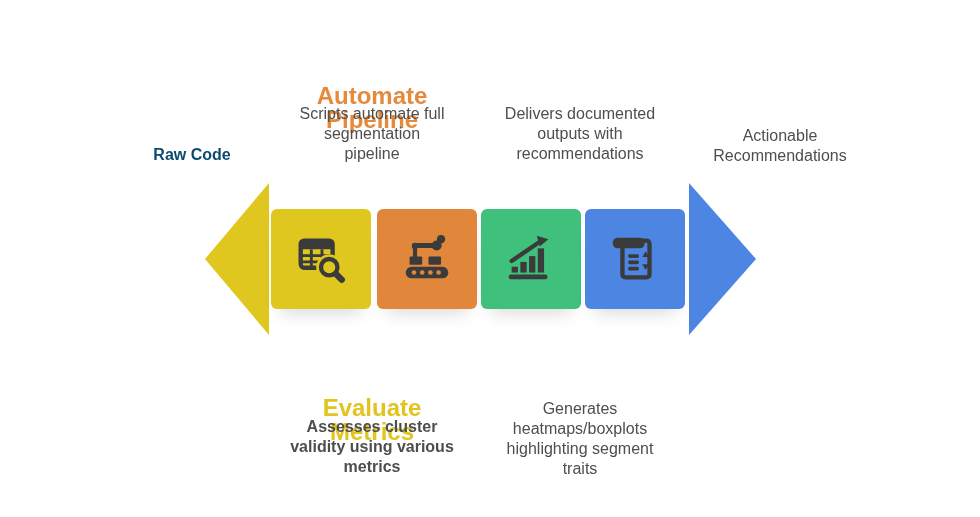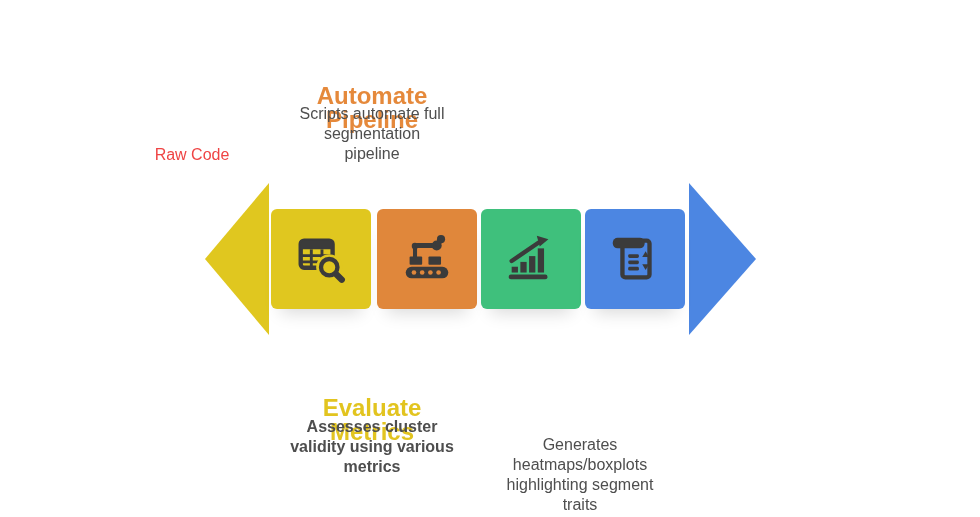--- a/index.html
+++ b/index.html
@@ -35,21 +35,21 @@
   
   .pos-input{left:82px;top:145px;}
   .pos-output{left:670px;top:126px;}
   .pos-title-automate{left:262px;top:38px;}
   .pos-desc-automate{left:262px;top:104px;}
   .pos-title-deliver{left:470px;top:62px;}
   .pos-desc-deliver{left:470px;top:104px;}
   .pos-title-evaluate{left:262px;top:350px;}
   .pos-desc-evaluate{left:262px;top:417px;font-weight:bold;}
   .pos-title-generate{left:470px;top:350px;}
-  .pos-desc-generate{left:470px;top:435px;}
+  .pos-desc-generate{left:470px;top:399px;}
   
   .arrow{position:absolute;top:183px;height:152px;}
   .arrow-left{left:205px;width:64px;clip-path:polygon(100% 0,0 50%,100% 100%);}
   .arrow-right{left:689px;width:67px;clip-path:polygon(0 0,100% 50%,0 100%);}
   
   .sq{
     position:absolute;top:209px;width:100px;height:100px;
     border-radius:6px;
     display:flex;align-items:center;justify-content:center;
     box-shadow:0 14px 16px -10px rgba(0,0,0,.15);
@@ -58,28 +58,33 @@
   .sq2{left:377px;}
   .sq3{left:481px;}
   .sq4{left:585px;}
   .sq svg{display:block;}
 </style>
 </head>
 <body>
 
 <div class="canvas">
 
-  <div class="txt side-label pos-input" style="color: #ef4444;">Raw Code</div>
+  <div class="txt side-label pos-input" style="color: #0c4a6e; font-weight: bold;">Raw Code</div>
+  <div class="txt side-label pos-output" style="color: rgb(78, 78, 78);">Actionable
+Recommendations</div>
 
   <div class="txt step-title pos-title-automate" style="color: rgb(229, 137, 59);">Automate
 Pipeline</div>
   <div class="txt step-desc pos-desc-automate" style="color: rgb(78, 78, 78);">Scripts automate full
 segmentation
 pipeline</div>
 
+  <div class="txt step-desc pos-desc-deliver" style="color: rgb(78, 78, 78);">Delivers documented
+outputs with
+recommendations</div>
 
   <div class="txt step-title pos-title-evaluate" style="color: rgb(226, 196, 31);">Evaluate
 Metrics</div>
   <div class="txt step-desc pos-desc-evaluate" style="color: rgb(78, 78, 78);">Assesses cluster
 validity using various
 metrics</div>
 
   <div class="txt step-desc pos-desc-generate" style="color: rgb(78, 78, 78);">Generates
 heatmaps/boxplots
 highlighting segment

